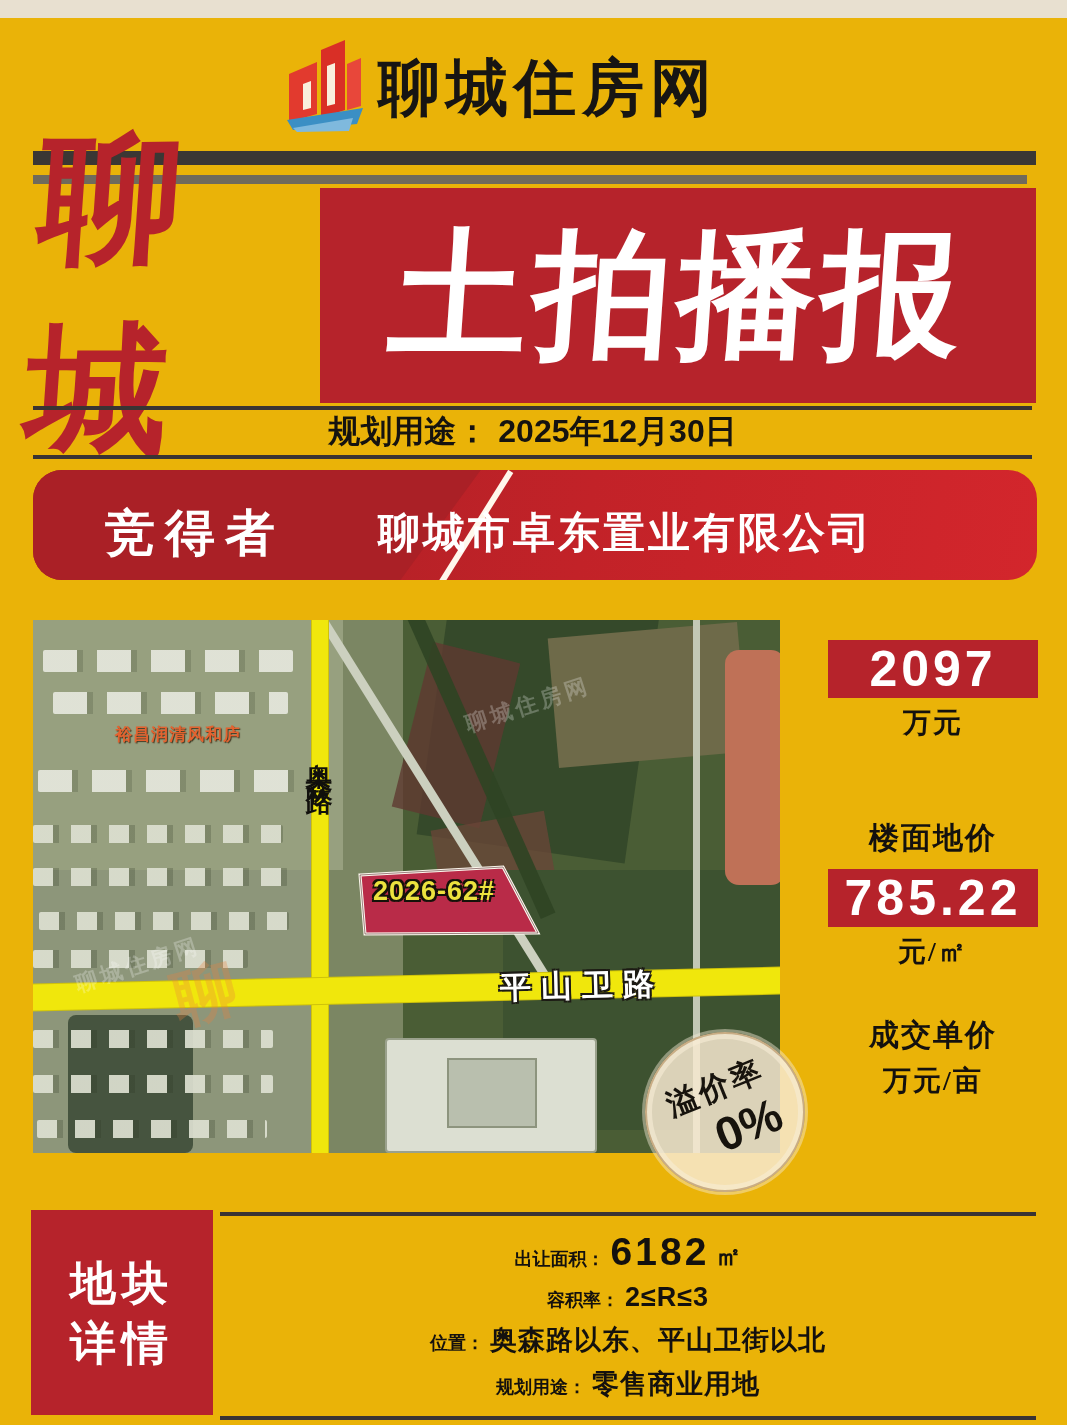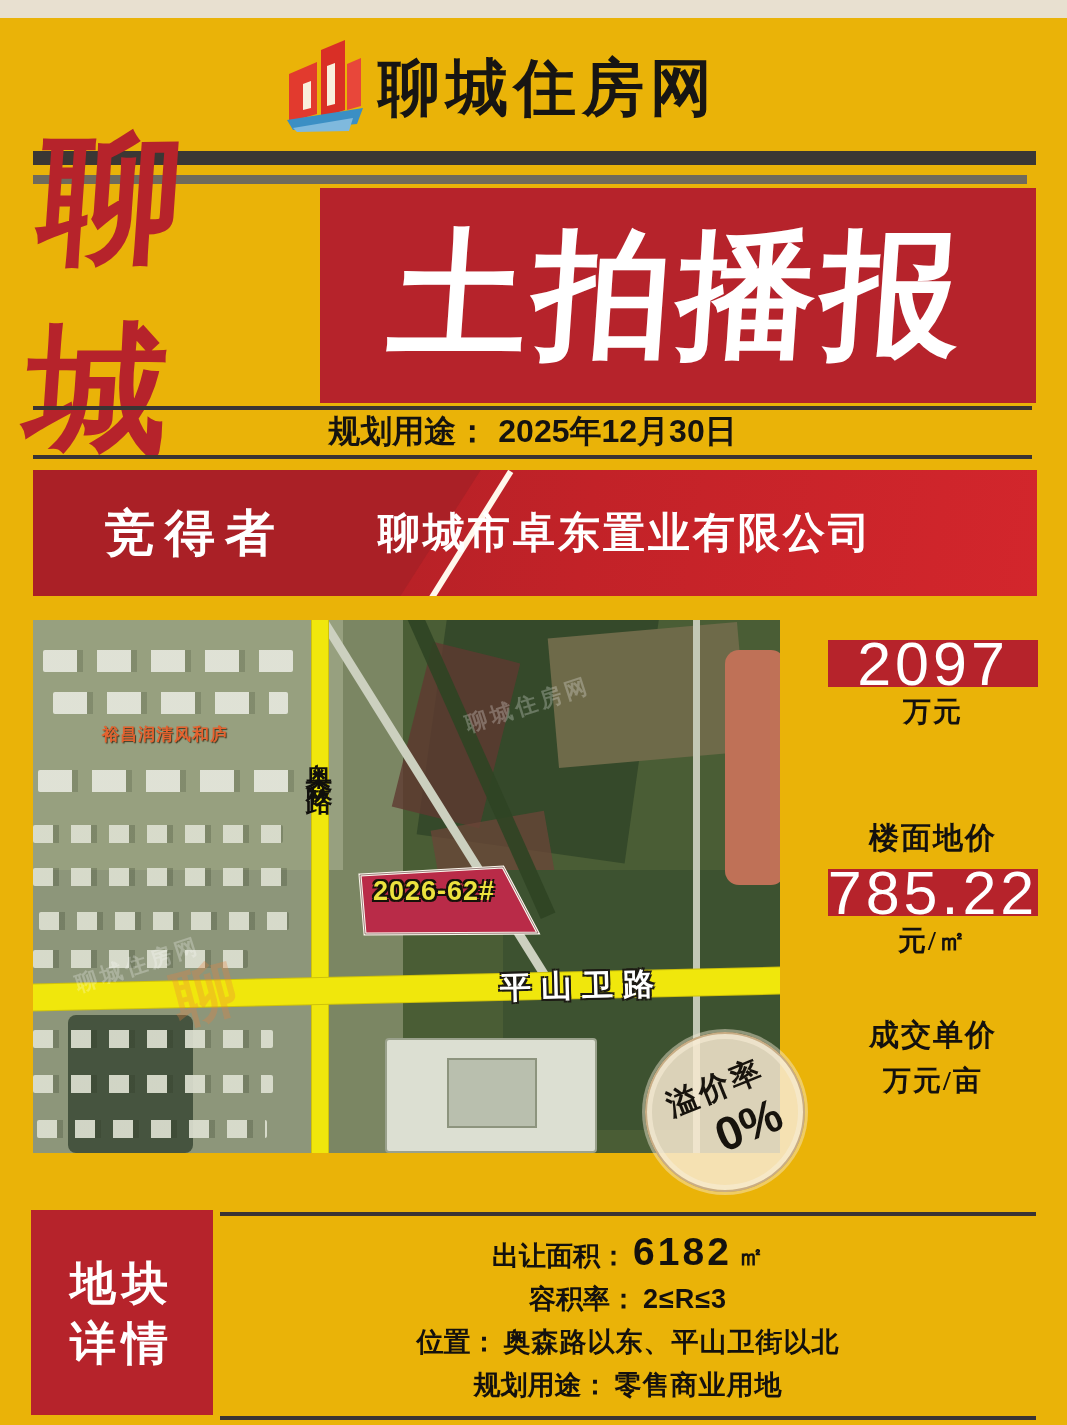--- a/index.html
+++ b/index.html
@@ -24,22 +24,22 @@
 
   
   .line { position:absolute; background:#3a3433; height:4px; }
   .l-time-top { left:33px; top:388px; width:999px; }
   .l-time-bot { left:33px; top:437px; width:999px; }
   .time-row { position:absolute; left:33px; top:391px; width:999px; height:46px;
               display:flex; align-items:center; justify-content:center; gap:10px;
               font-size:32px; font-weight:900; color:#151310; }
 
   
-  .winner { position:absolute; left:33px; top:452px; width:1004px; height:126px; overflow:hidden;
-            background:linear-gradient(100deg,#a32025 0%,#c22228 55%,#d3262c 100%); }
+  .winner { position:absolute; left:33px; top:452px; width:1004px; height:110px; overflow:hidden;
+            background:linear-gradient(100deg,#a32025 0%,#c22228 55%,#d3262c 100%);border-radius:29px; }
   .winner-left-shade { position:absolute; left:0; top:0; width:100%; height:100%;
             background:#aa2026; clip-path:polygon(0 0,44.6% 0,36.6% 100%,0 100%); }
   .winner-slash { position:absolute; left:435px; top:-10px; width:6px; height:150px; background:#fff7ec; transform:rotate(32deg); }
   .winner-label { position:absolute; left:72px; top:0; height:126px; display:flex; align-items:center;
                   font-size:50px; font-weight:900; color:#fff; letter-spacing:10px; }
   .winner-name  { position:absolute; left:345px; top:0; height:126px; display:flex; align-items:center;
                   font-size:42px; font-weight:900; color:#fff; letter-spacing:3px; }
 
   
   .map { position:absolute; left:33px; top:602px; width:747px; height:533px; background:#7b8663; overflow:hidden; }
@@ -60,35 +60,35 @@
   .m-diag-road { left:404px; top:-30px; width:9px; height:440px; background:#ccd0bf; transform:rotate(-32deg); }
   .m-canal { left:440px; top:-20px; width:16px; height:330px; background:#2f4424; transform:rotate(-24deg); opacity:.9; }
   .m-vroad-gray { left:660px; top:0; width:7px; height:533px; background:#c3c8b5; }
   .m-track { left:692px; top:30px; width:60px; height:235px; background:#bf7157; border-radius:14px; }
   .m-stadium { left:352px; top:418px; width:212px; height:115px; background:#dcdfd2; border:2px solid #9aa18c; border-radius:4px; }
   .m-stadium-inner { left:60px; top:18px; width:90px; height:70px; background:#b9bfae; border:2px solid #8d947e; }
   .m-vroad { left:279px; top:0; width:16px; height:533px; background:#f0e70c; box-shadow:0 0 0 1px #cfc20b; }
   .m-hroad { left:-12px; top:356px; width:772px; height:26px; background:#f0e70c; box-shadow:0 0 0 1px #cfc20b; transform:rotate(-1.3deg); }
   .m-wm { color:rgba(255,255,255,.26); font-size:22px; font-weight:700; letter-spacing:4px; transform:rotate(-18deg); white-space:nowrap; }
   .m-wm-logo { color:rgba(235,130,60,.3); font-size:64px; font-weight:900; transform:rotate(-15deg); }
-  .m-label-community { left:69px; top:103px; font-size:17px; font-weight:900; color:#e4622f;
+  .m-label-community { left:82px; top:103px; font-size:17px; font-weight:900; color:#e4622f;
                        text-shadow:1px 1px 1px rgba(40,30,10,.8); letter-spacing:1px; white-space:nowrap; }
   .m-label-vroad { left:268px; top:122px; writing-mode:vertical-rl; font-size:27px; font-weight:900; color:#11100c; letter-spacing:12px; }
   .m-label-hroad { left:398px; top:345px; width:302px; text-align:center; font-size:31px; font-weight:900; color:#fff;
                    letter-spacing:10px; transform:rotate(-1.5deg); white-space:nowrap;
                    text-shadow:-2px -2px 0 #1c1a14, 2px -2px 0 #1c1a14, -2px 2px 0 #1c1a14, 2px 2px 0 #1c1a14; }
   .m-parcel { left:322px; top:243px; width:190px; height:76px; overflow:visible; }
   .m-parcel-label { left:340px; top:256px; font-size:27px; font-weight:900; color:#ece23e; letter-spacing:1px;
                     text-shadow:-2px -2px 0 #141209, 2px -2px 0 #141209, -2px 2px 0 #141209, 2px 2px 0 #141209; }
 
   
   .stat { position:absolute; left:828px; width:210px; text-align:center; }
   .stat .s-label { font-size:30px; font-weight:900; color:#14110e; letter-spacing:2px; }
-  .stat .s-box { margin-top:10px; height:47px; background:#b6232b; display:flex; align-items:center; justify-content:center;
-                 color:#fff; font-size:61px; font-weight:400; letter-spacing:4px; }
+  .stat .s-box { margin-top:10px; height:58px; background:#b6232b; display:flex; align-items:center; justify-content:center;
+                 color:#fff; font-size:50px; font-weight:700; letter-spacing:4px; }
   .stat .s-unit { margin-top:6px; font-size:28px; font-weight:900; color:#14110e; letter-spacing:2px;font-family:Liberation Serif, serif; }
   .stat1 { top:612px; } .stat2 { top:800px; } .stat3 { top:997px; }
 
   
   .badge { position:absolute; left:645px; top:1014px; width:160px; height:160px; border-radius:50%;
            background:rgba(247,233,208,.85); border:2px solid #c9ad85;
            box-shadow:inset 0 0 0 5px rgba(247,236,214,.6), 0 0 0 3px rgba(247,236,214,.45); }
   .badge-inner { position:absolute; inset:0; display:flex; flex-direction:column; align-items:center; justify-content:center;
                  transform:rotate(-22deg); color:#17130d; }
   .badge-label { font-size:31px; font-weight:900; letter-spacing:3px; }
@@ -96,21 +96,21 @@
 
   
   .det-box { position:absolute; left:31px; top:1192px; width:182px; height:205px; background:#b6232b;
              display:flex; flex-direction:column; align-items:center; justify-content:center; gap:14px; }
   .det-box span { color:#fff; font-size:46px; font-weight:900; letter-spacing:6px; line-height:1; }
   .l-det-top { left:220px; top:1194px; width:816px; }
   .l-det-bot { left:220px; top:1398px; width:816px; }
   .det-rows { position:absolute; left:220px; top:1198px; width:816px; height:200px;
               display:flex; flex-direction:column; align-items:center; justify-content:space-around; padding:10px 0; }
   .det-row { display:flex; align-items:baseline; gap:6px; color:#14110e; font-weight:900; }
-  .det-row .d-label { font-size:27px; }
+  .det-row .d-label { font-size:18px; }
   .det-row .d-value { font-size:27px; letter-spacing:1px; }
   .det-row1 .d-value { font-size:39px; letter-spacing:3px; }
   .det-row1 .d-unit { font-size:26px; }
 </style>
 </head>
 <body>
 
 <div class="page">
 
   <svg class="logo" viewBox="0 0 84 96">

